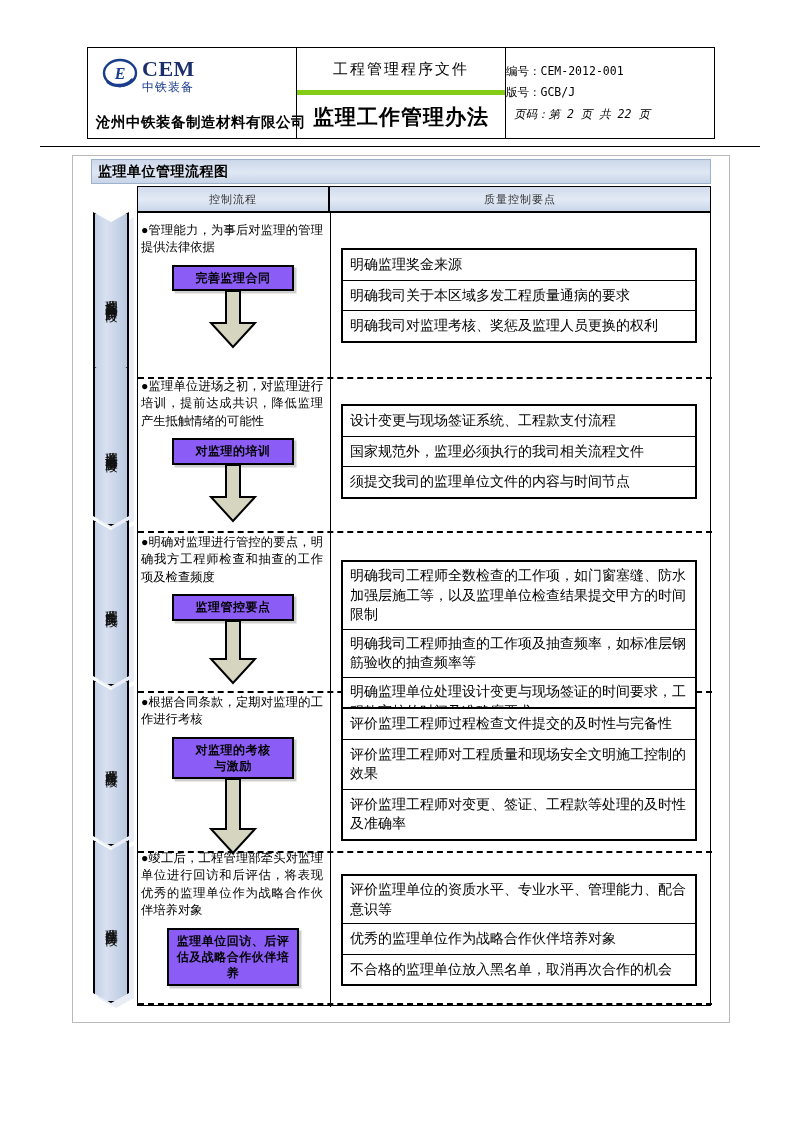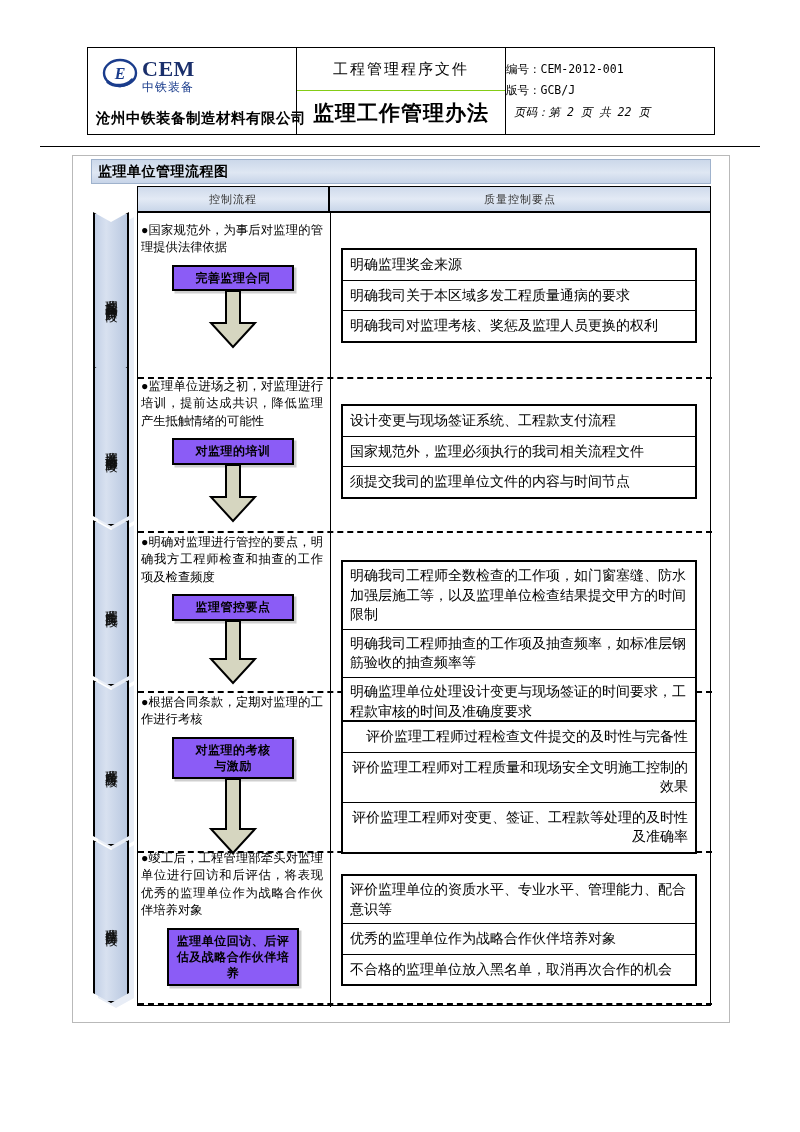--- a/index.html
+++ b/index.html
@@ -76,21 +76,21 @@
     font-size: 14.5px;
     letter-spacing: 0.5px;
     white-space: nowrap;
   }
 
   .hdr-mid-top {
     height: 42px;
     display: flex;
     align-items: center;
     justify-content: center;
-    border-bottom: 1px solid #84cc16;
+    border-bottom: 5px solid #84cc16;
     font-family: "Liberation Serif", "DejaVu Serif", serif;
     font-size: 15px;
     letter-spacing: 2px;
   }
   .hdr-mid-bot {
     height: 43px;
     display: flex;
     align-items: center;
     justify-content: center;
     font-family: "DejaVu Sans", sans-serif;
@@ -398,21 +398,21 @@
           <div class="chev-label">监理考核阶段</div>
         </div>
 
         <div class="chev-shadow" style="top:633px; height:163px;"></div>
         <div class="chev" style="top:628px; height:163px;">
           <div class="chev-label">监理评估阶段</div>
         </div>
       </div>
 
       <div class="stage-left" style="top:36px;">
-        <div class="stage-desc">●国家规范外，为事后对监理的管理提供法律依据</div>
+        <div class="stage-desc">●管理能力，为事后对监理的管理提供法律依据</div>
         <div class="process-box">完善监理合同</div>
         <div class="down-arrow">
           <svg width="54" height="58" viewBox="0 0 54 58">
             <polygon points="20,0 34,0 34,32 49,32 27,56 5,32 20,32" fill="#d6d6c0" stroke="#000" stroke-width="2"></polygon>
           </svg>
         </div>
       </div>
       <div class="qc-wrap" style="top:62px;">
         <div class="qc-row">明确监理奖金来源</div>
         <div class="qc-row">明确我司关于本区域多发工程质量通病的要求</div>
@@ -452,21 +452,21 @@
       <div class="stage-left" style="top:508px;">
         <div class="stage-desc">●根据合同条款，定期对监理的工作进行考核</div>
         <div class="process-box" style="white-space:pre-line;">对监理的考核
 与激励</div>
         <div class="down-arrow">
           <svg width="54" height="76" viewBox="0 0 54 76">
             <polygon points="20,0 34,0 34,50 49,50 27,74 5,50 20,50" fill="#d6d6c0" stroke="#000" stroke-width="2"></polygon>
           </svg>
         </div>
       </div>
-      <div class="qc-wrap" style="top:534px;text-align:right;">
+      <div class="qc-wrap" style="top:521px;">
         <div class="qc-row">评价监理工程师过程检查文件提交的及时性与完备性</div>
         <div class="qc-row">评价监理工程师对工程质量和现场安全文明施工控制的效果</div>
         <div class="qc-row">评价监理工程师对变更、签证、工程款等处理的及时性及准确率</div>
       </div>
 
       <div class="stage-left" style="top:664px;">
         <div class="stage-desc">●竣工后，工程管理部牵头对监理单位进行回访和后评估，将表现优秀的监理单位作为战略合作伙伴培养对象</div>
         <div class="process-box" style="width:132px;">监理单位回访、后评估及战略合作伙伴培养</div>
       </div>
       <div class="qc-wrap" style="top:688px;">

